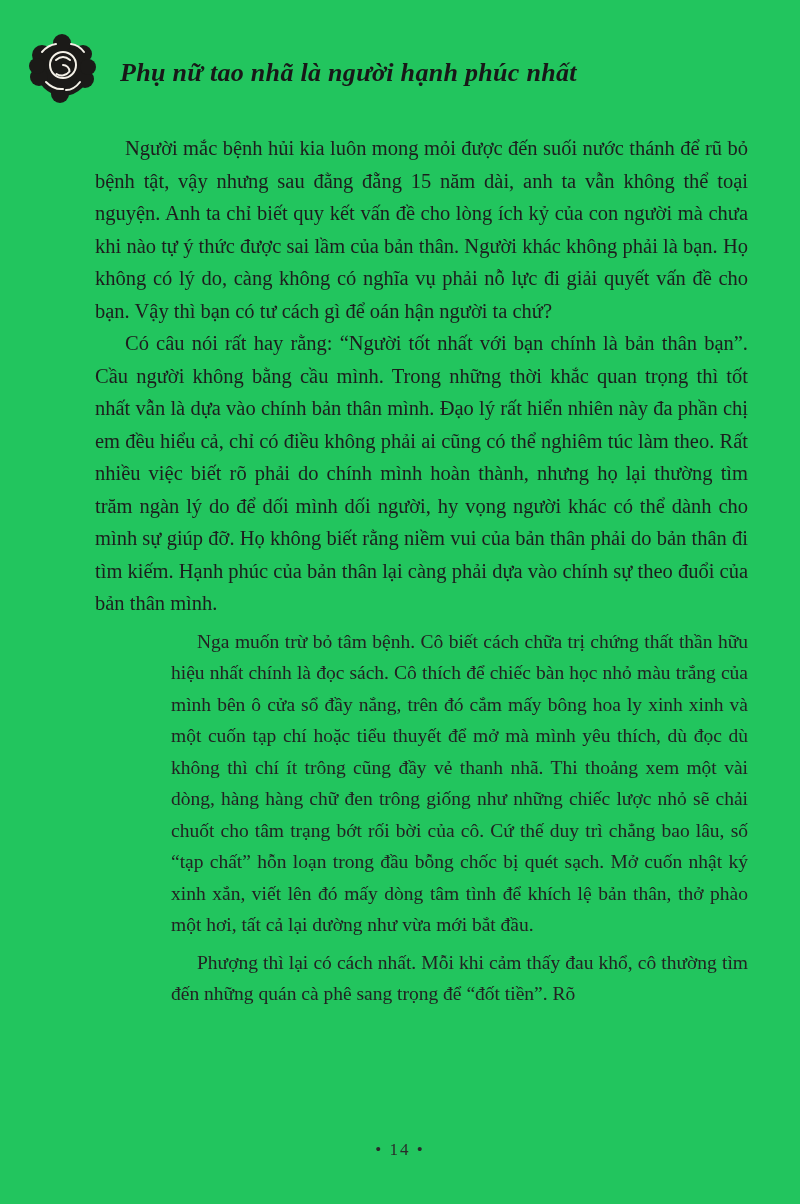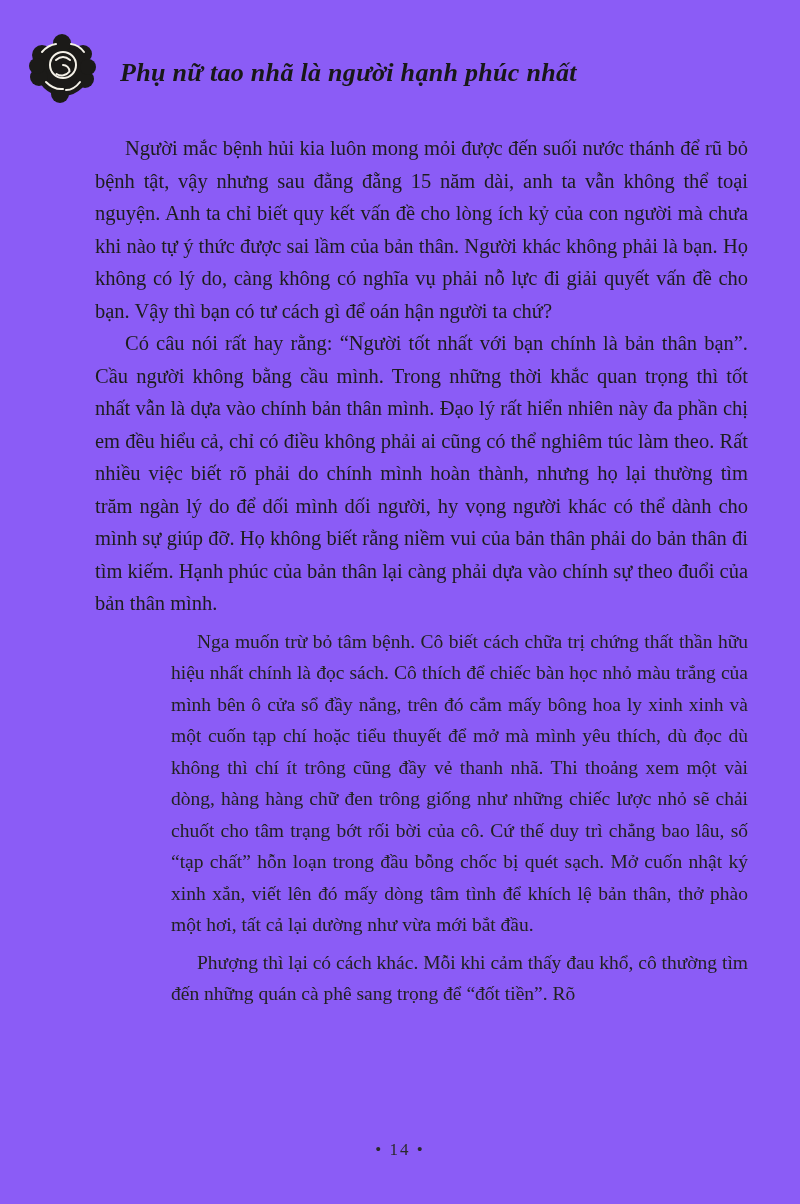--- a/index.html
+++ b/index.html
@@ -7,21 +7,21 @@
   html, body {
     width: 800px;
     background: #e9e7e2;
     font-family: "Liberation Serif", "DejaVu Serif", serif;
   }
 
   .page {
     position: relative;
     width: 800px;
     height: 1204px;
-    background: #8b5cf6;
+    background: #22c55e;
     color: #1d1d1d;
     overflow: hidden;
   }
 
   
   .page-header {
     display: flex;
     align-items: center;
     gap: 20px;
     padding: 32px 0 0 26px;
@@ -111,20 +111,20 @@
         </g>
       </svg>
     </span>
     <h1 class="header-title">Phụ nữ tao nhã là người hạnh phúc nhất</h1>
   </header>
 
   <main class="page-body">
     <p class="para indent">Người mắc bệnh hủi kia luôn mong mỏi được đến suối nước thánh để rũ bỏ bệnh tật, vậy nhưng sau đằng đẵng 15 năm dài, anh ta vẫn không thể toại nguyện. Anh ta chỉ biết quy kết vấn đề cho lòng ích kỷ của con người mà chưa khi nào tự ý thức được sai lầm của bản thân. Người khác không phải là bạn. Họ không có lý do, càng không có nghĩa vụ phải nỗ lực đi giải quyết vấn đề cho bạn. Vậy thì bạn có tư cách gì để oán hận người ta chứ?</p>
     <p class="para indent">Có câu nói rất hay rằng: “Người tốt nhất với bạn chính là bản thân bạn”. Cầu người không bằng cầu mình. Trong những thời khắc quan trọng thì tốt nhất vẫn là dựa vào chính bản thân mình. Đạo lý rất hiển nhiên này đa phần chị em đều hiểu cả, chỉ có điều không phải ai cũng có thể nghiêm túc làm theo. Rất nhiều việc biết rõ phải do chính mình hoàn thành, nhưng họ lại thường tìm trăm ngàn lý do để dối mình dối người, hy vọng người khác có thể dành cho mình sự giúp đỡ. Họ không biết rằng niềm vui của bản thân phải do bản thân đi tìm kiếm. Hạnh phúc của bản thân lại càng phải dựa vào chính sự theo đuổi của bản thân mình.</p>
     <p class="para quote">Nga muốn trừ bỏ tâm bệnh. Cô biết cách chữa trị chứng thất thần hữu hiệu nhất chính là đọc sách. Cô thích để chiếc bàn học nhỏ màu trắng của mình bên ô cửa sổ đầy nắng, trên đó cắm mấy bông hoa ly xinh xinh và một cuốn tạp chí hoặc tiểu thuyết để mở mà mình yêu thích, dù đọc dù không thì chí ít trông cũng đầy vẻ thanh nhã. Thi thoảng xem một vài dòng, hàng hàng chữ đen trông giống như những chiếc lược nhỏ sẽ chải chuốt cho tâm trạng bớt rối bời của cô. Cứ thế duy trì chẳng bao lâu, số “tạp chất” hỗn loạn trong đầu bỗng chốc bị quét sạch. Mở cuốn nhật ký xinh xắn, viết lên đó mấy dòng tâm tình để khích lệ bản thân, thở phào một hơi, tất cả lại dường như vừa mới bắt đầu.</p>
-    <p class="para quote">Phượng thì lại có cách khác. Mỗi khi cảm thấy đau khổ, cô thường tìm đến những quán cà phê sang trọng để “đốt tiền”. Rõ</p>
+    <p class="para quote">Phượng thì lại có cách nhất. Mỗi khi cảm thấy đau khổ, cô thường tìm đến những quán cà phê sang trọng để “đốt tiền”. Rõ</p>
   </main>
 
   <footer class="page-footer">
     <span class="page-number">• 14 •</span>
   </footer>
 
 </div>
 
 </body></html>

